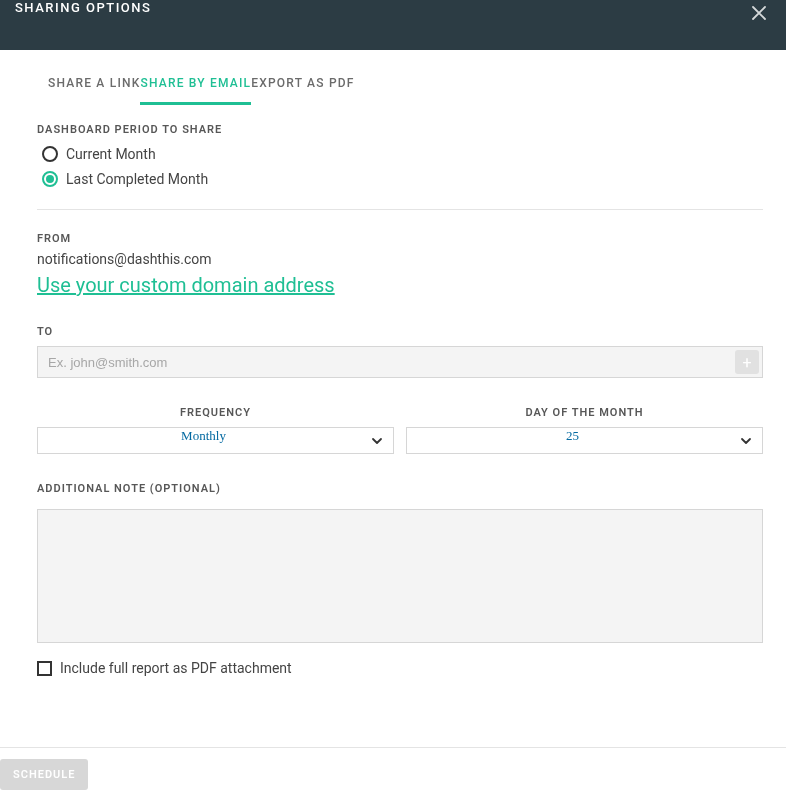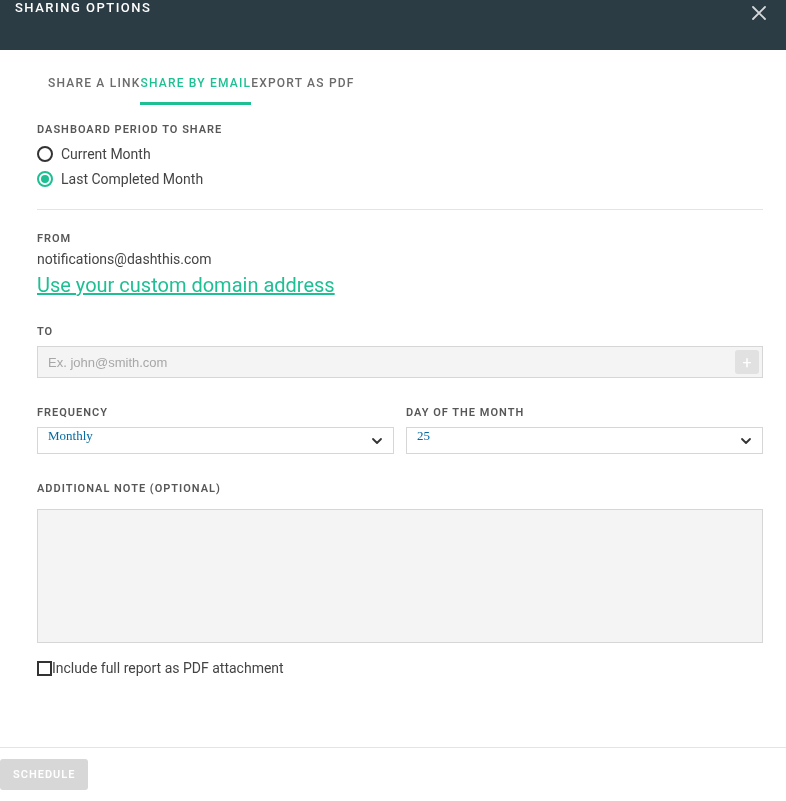--- a/index.html
+++ b/index.html
@@ -73,20 +73,21 @@
     margin-bottom: 10px;
   }
   .small-margin { margin-bottom: 6px; }
 
   
   .radio-row {
     display: flex;
     align-items: center;
     gap: 8px;
     margin-bottom: 9px;
+    margin-left: 5px;
     cursor: pointer;
   }
   .radio-outer {
     width: 16px; height: 16px;
     border-radius: 50%;
     border: 2px solid #333;
     display: flex;
     align-items: center;
     justify-content: center;
   }
@@ -148,20 +149,21 @@
     justify-content: center;
     font-size: 16px;
     font-weight: 400;
     cursor: pointer;
   }
 
   .row-two {
     display: flex;
     gap: 12px;
     margin-top: 28px;
+    text-align: center;
   }
   .col { flex: 1; }
   .select-wrap {
     position: relative;
     margin-top: 8px;
   }
   .select-field {
     width: 100%;
     height: 27px;
     border: 1px solid #d6d6d6;
@@ -192,21 +194,21 @@
     padding: 8px 10px;
     font-size: 13px;
     color: #444;
     resize: none;
     font-family: inherit;
   }
 
   .check-row {
     display: flex;
     align-items: center;
-    gap: 0;
+    gap: 8px;
     margin-top: 14px;
     cursor: pointer;
   }
   .checkbox {
     width: 15px; height: 15px;
     border: 2.2px solid #333;
   }
   .check-label {
     color: #444;
     font-size: 14px;

